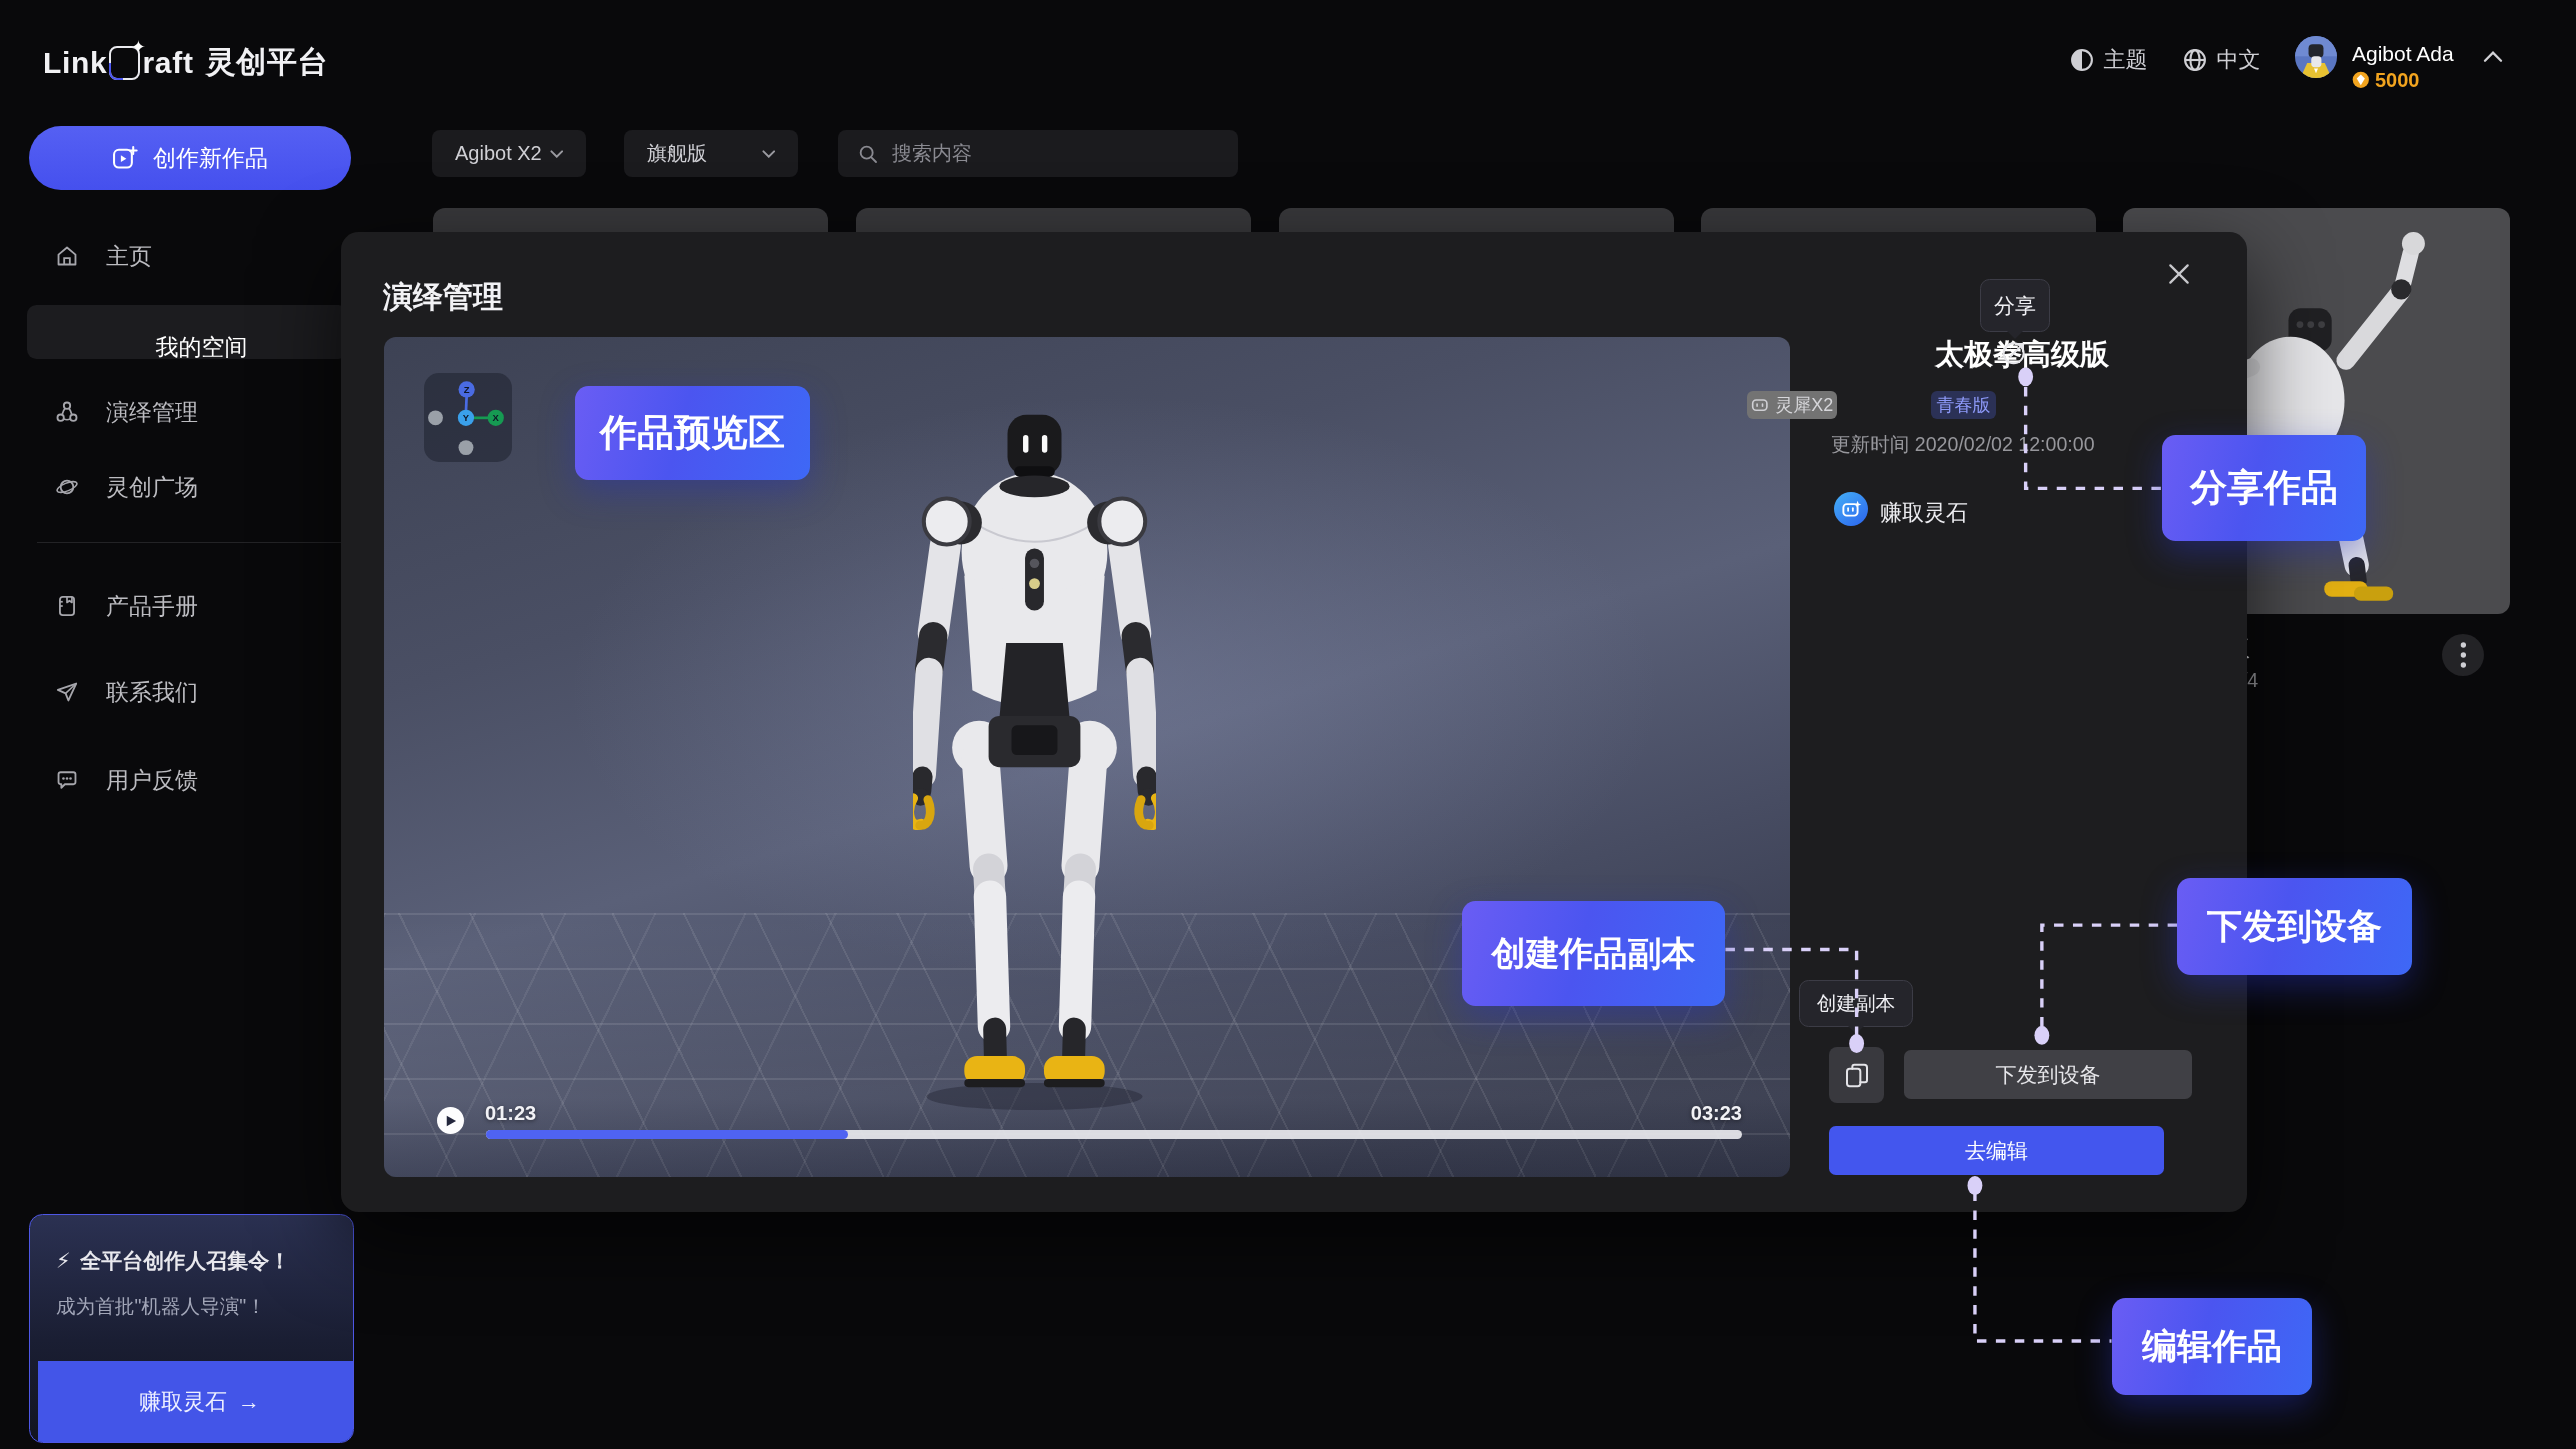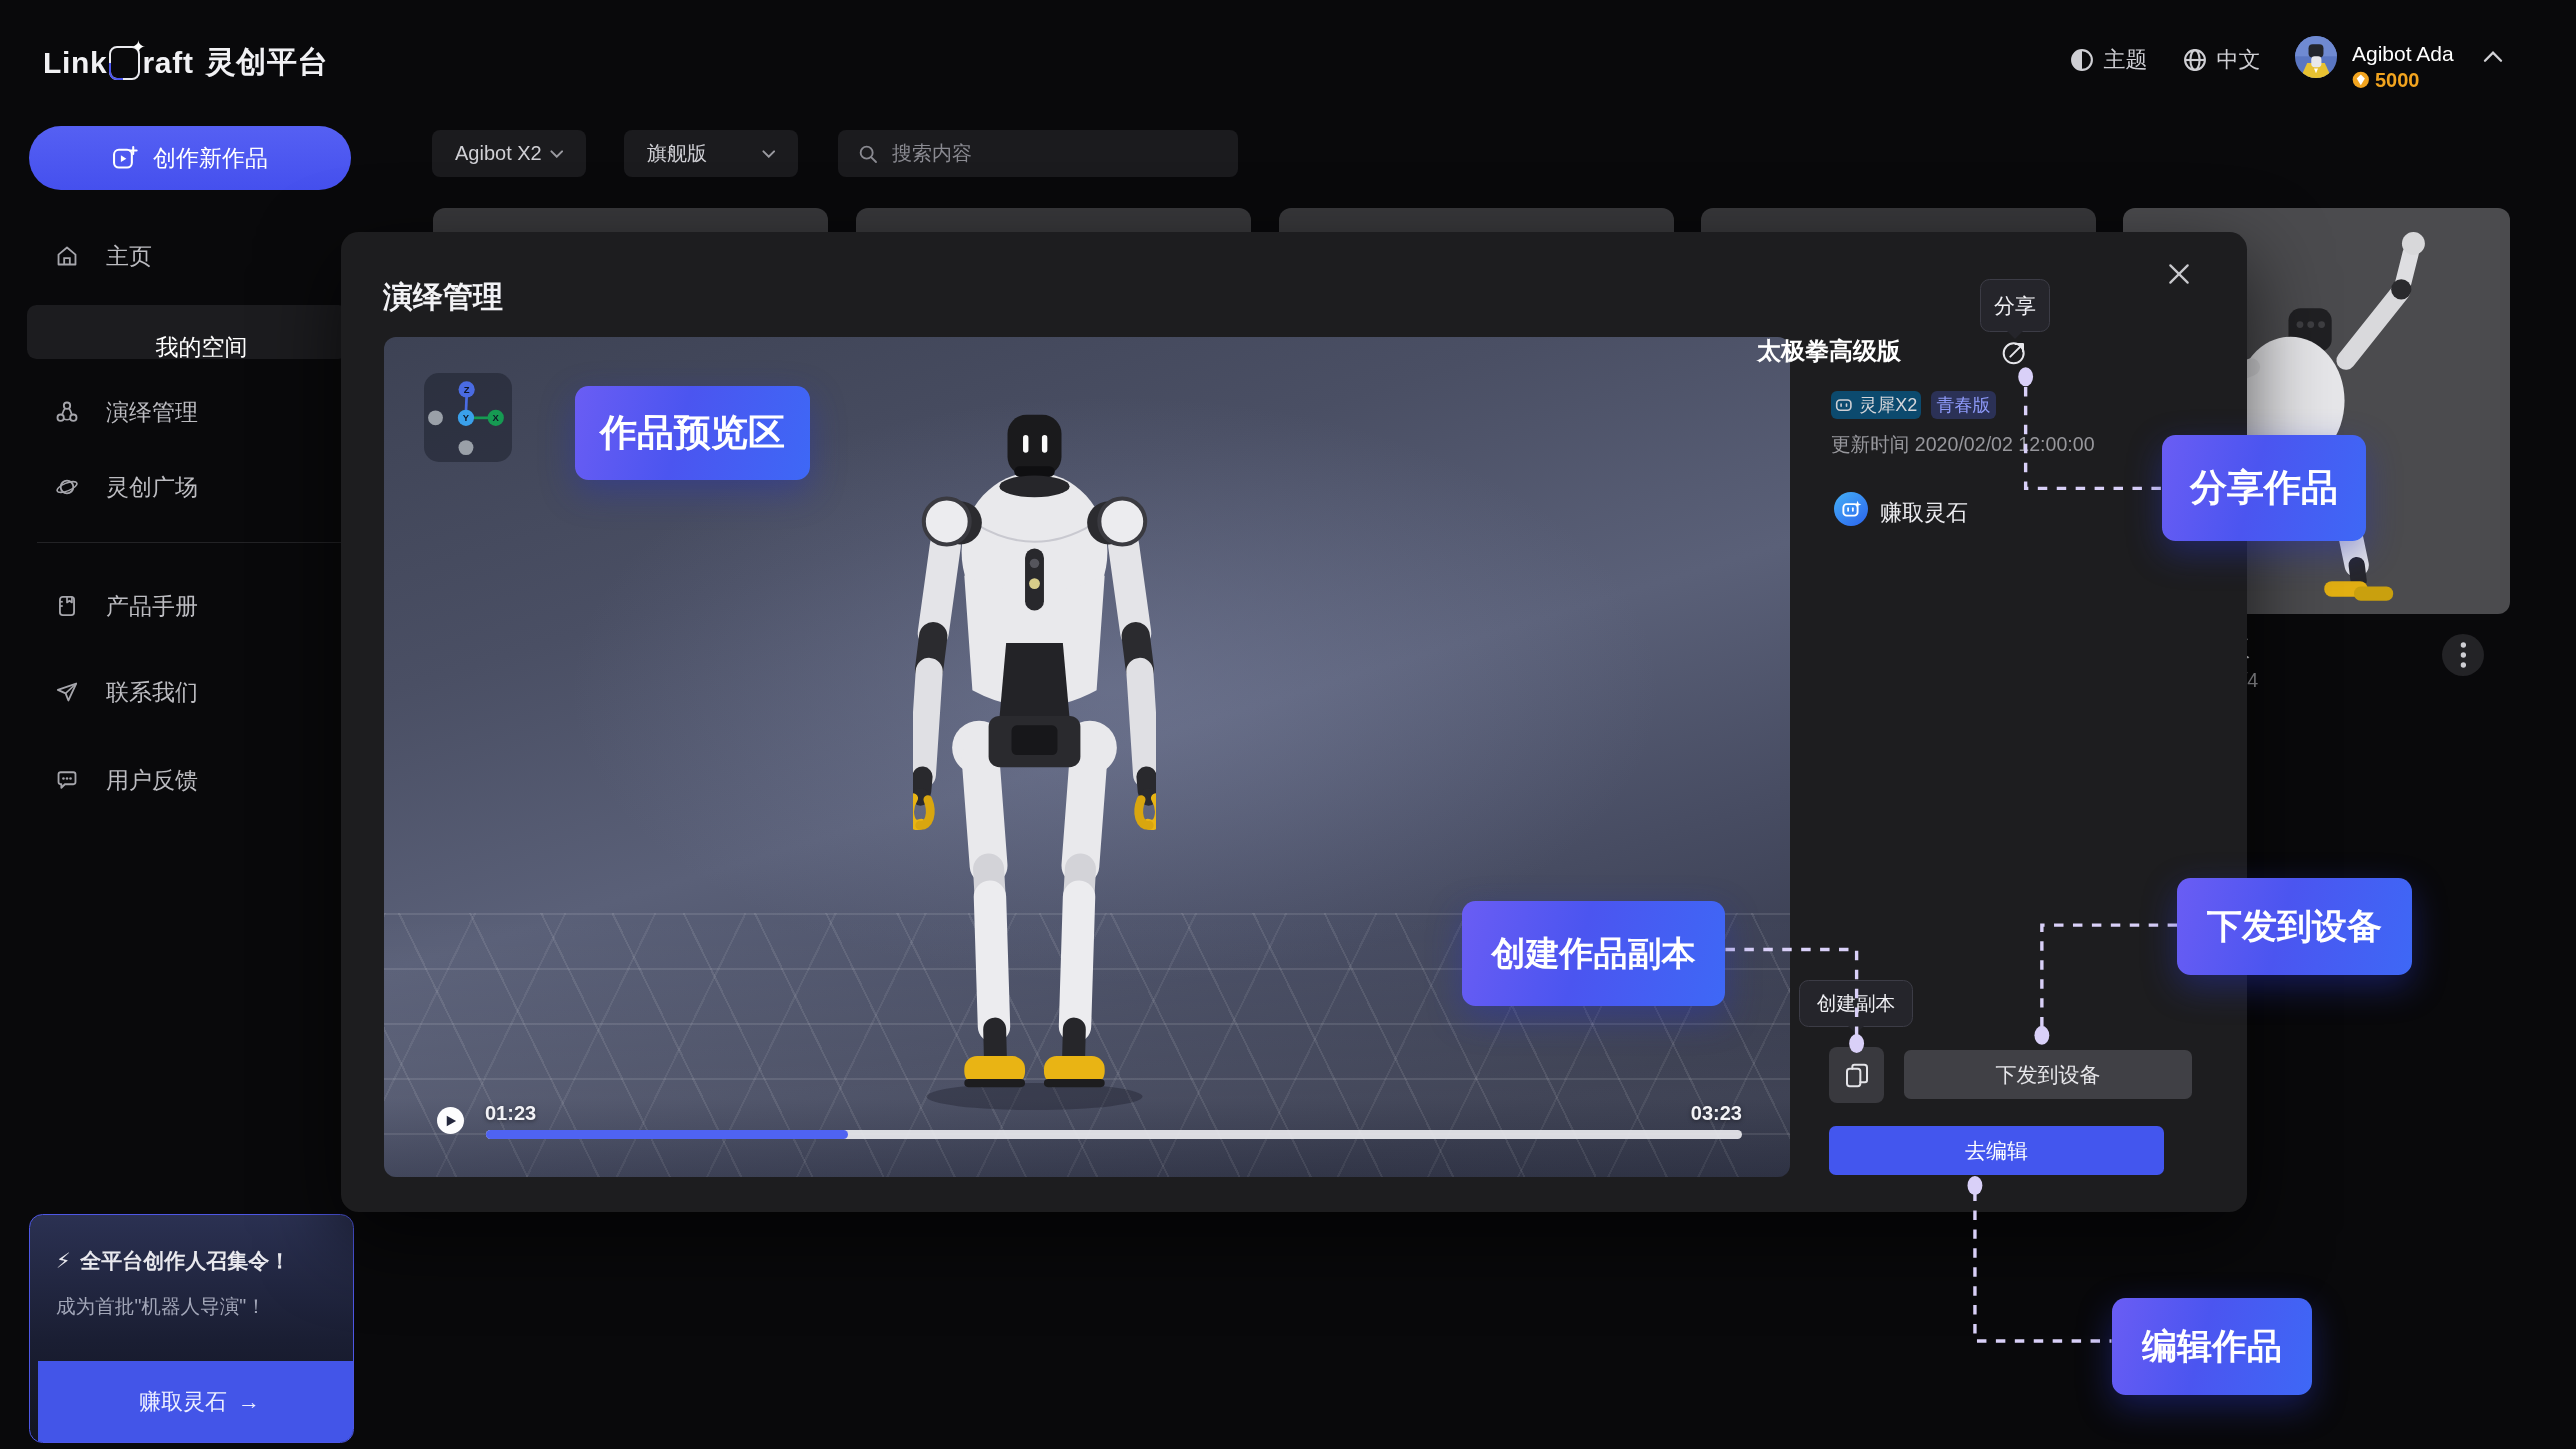--- a/index.html
+++ b/index.html
@@ -61,24 +61,24 @@
       repeating-linear-gradient(180deg,rgba(255,255,255,.10) 0 2px,rgba(0,0,0,0) 2px 55px),
       repeating-linear-gradient(64deg,rgba(255,255,255,.09) 0 2px,rgba(0,0,0,0) 2px 64px),
       repeating-linear-gradient(116deg,rgba(255,255,255,.07) 0 2px,rgba(0,0,0,0) 2px 81px);}
   .gizmo{left:424px;top:373px;width:88px;height:89px;border-radius:15px;background:rgba(26,29,41,.5);cursor:grab;}
 
   .time-label{font-size:20px;font-weight:700;color:#f2f2f6;text-shadow:0 1.4px 4px rgba(0,0,0,.5);}
   .play-btn{left:437px;top:1107px;width:27px;height:27px;border-radius:50%;background:#fdfdfe;display:flex;align-items:center;justify-content:center;cursor:pointer;}
   .track{left:486px;top:1130px;width:1256px;height:8.8px;border-radius:4.7px;background:rgba(233,233,238,.92);cursor:pointer;}
   .track-fill{height:8.8px;border-radius:4.7px;background:#4f63f2;}
 
-  .work-title{left:1757px;top:335px;font-size:24px;font-weight:700;color:#ffffff;}
+  .work-title{left:1935px;top:335px;font-size:29px;font-weight:700;color:#ffffff;}
   .share-icon-btn{left:2001px;top:338px;width:28px;height:28px;cursor:pointer;}
   .badge{top:391px;height:28px;border-radius:6px;display:flex;align-items:center;justify-content:center;gap:6.8px;box-sizing:border-box;}
-  .badge-model{left:1831px;width:90px;background:#0c4a6e;color:#d6d6da;font-size:18px;}
+  .badge-model{left:1747px;width:90px;background:#737373;color:#d6d6da;font-size:18px;}
   .badge-version{left:1931px;width:65px;background:#2b3156;color:#8d99f8;font-size:18px;}
   .updated{left:1831px;top:431px;font-size:19.6px;color:#97979c;}
   .author-avatar{left:1834px;top:492px;width:34px;height:34px;border-radius:50%;background:linear-gradient(140deg,#45b0f6,#2b63ee);display:flex;align-items:center;justify-content:center;}
   .author-name{left:1880px;top:498px;font-size:22px;color:#ececf0;}
 
   .copy-btn{left:1829px;top:1047px;width:55px;height:56px;border-radius:8px;background:#39393e;display:flex;align-items:center;justify-content:center;cursor:pointer;}
   .deploy-btn{left:1904px;top:1050px;width:288px;height:49px;border-radius:6.8px;background:#404045;display:flex;align-items:center;justify-content:center;font-size:21px;color:#e6e6ea;cursor:pointer;}
   .edit-btn{left:1829px;top:1126px;width:335px;height:49px;border-radius:6.8px;background:#4356ee;display:flex;align-items:center;justify-content:center;font-size:21px;color:#ffffff;cursor:pointer;}
 
   

